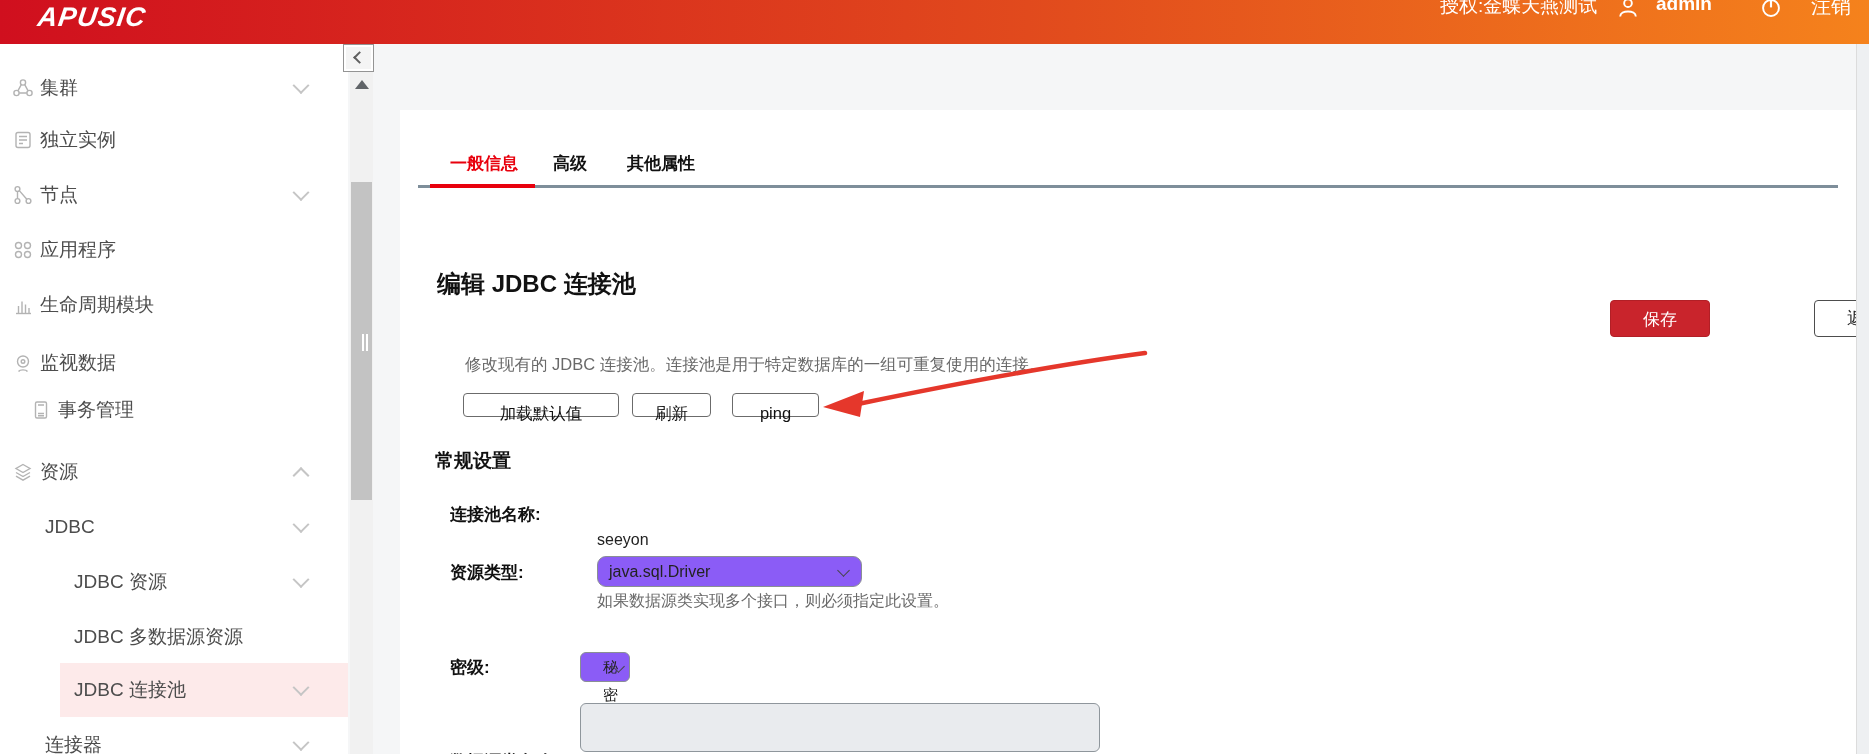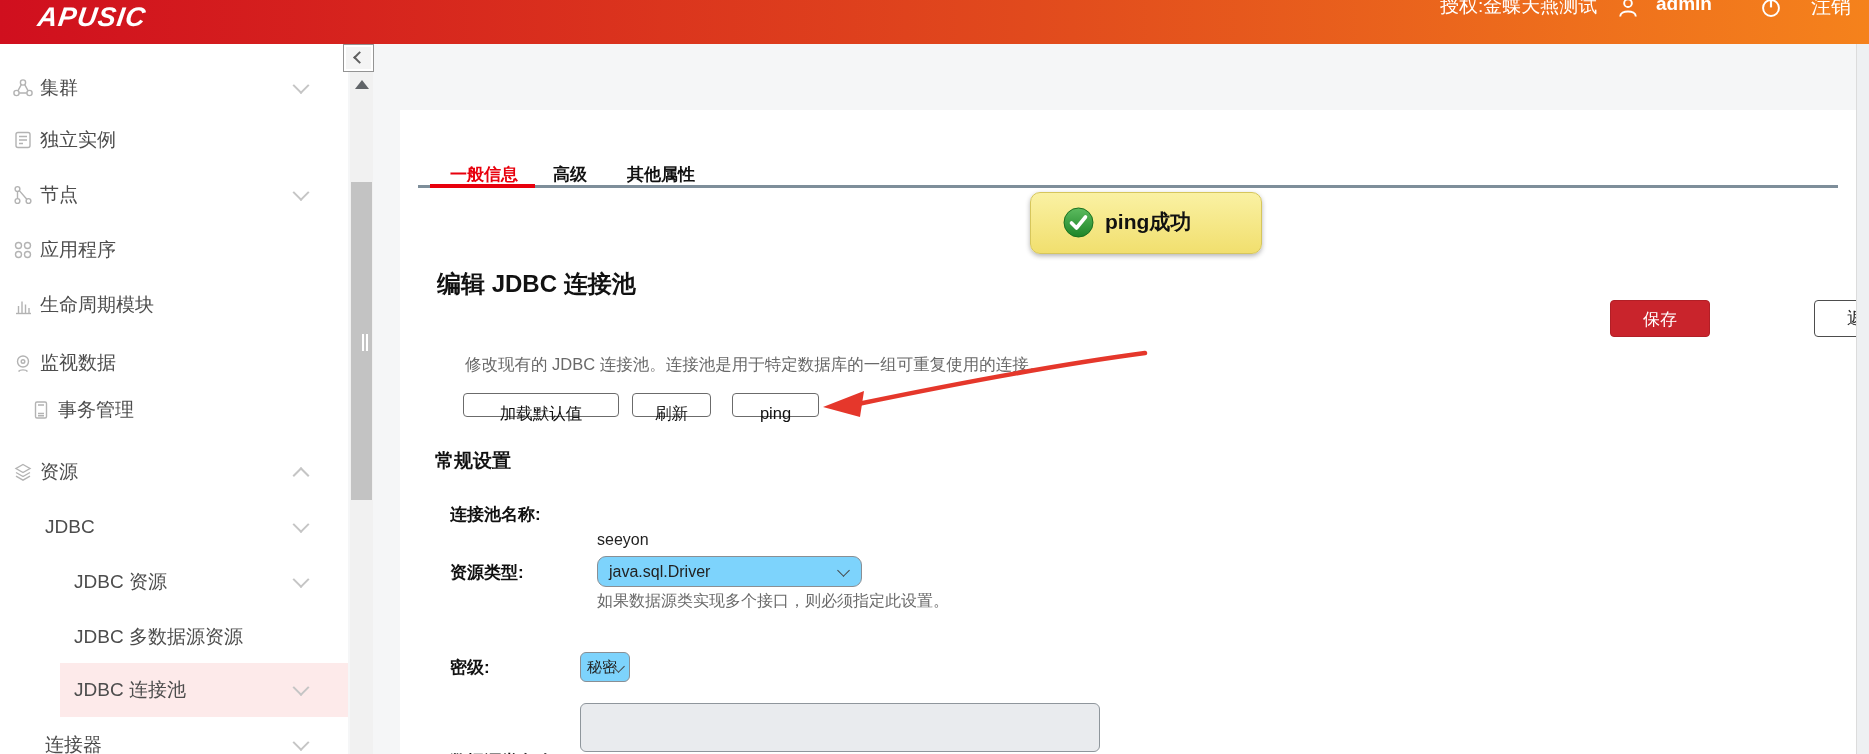--- a/index.html
+++ b/index.html
@@ -41,21 +41,21 @@
   .sb-grip{position:absolute;left:11px;top:152px;width:2px;height:17px;background:#fff;}
   .sb-grip.g2{left:15px;}
 
   
   .right-strip{position:absolute;left:1856px;top:44px;width:13px;height:710px;
     background:#eef0f2;border-left:1px solid #dcdcdc;z-index:5;}
 
   
   .card{position:absolute;left:400px;top:110px;width:1456px;height:644px;background:#fff;}
 
-  .tab{position:absolute;top:152px;font-size:17px;font-weight:bold;color:#111;cursor:pointer;z-index:3;margin-top:11px;}
+  .tab{position:absolute;top:152px;font-size:17px;font-weight:bold;color:#111;cursor:pointer;z-index:3;}
   .tab.active{color:#e8000d;}
   .tab-line{position:absolute;left:418px;top:185px;width:1420px;height:3px;background:#7e8e9a;z-index:2;}
   .tab-line-active{position:absolute;left:430px;top:184px;width:105px;height:4px;background:#e8000d;z-index:3;}
 
   
   .toast{position:absolute;left:1030px;top:192px;width:230px;height:60px;border-radius:10px;
     background:linear-gradient(#faf1a3,#f1df6e);border:1px solid #d6c65c;
     box-shadow:0 2px 5px rgba(0,0,0,0.3);z-index:30;}
   .toast-ic{position:absolute;left:32px;top:14px;width:31px;height:31px;}
   .toast-msg{position:absolute;left:74px;top:15px;font-size:21px;font-weight:bold;color:#111;}
@@ -75,28 +75,28 @@
   .btn-load{left:463px;width:156px;}
   .btn-refresh{left:632px;width:79px;}
   .btn-ping{left:732px;width:87px;}
 
   .arrow-annot{position:absolute;left:810px;top:345px;width:345px;height:75px;z-index:25;pointer-events:none;}
 
   .section-title{position:absolute;left:435px;top:448px;font-size:19px;font-weight:bold;color:#111;}
 
   .f-label{position:absolute;left:450px;font-size:17px;font-weight:bold;color:#111;}
   .f-value{position:absolute;font-size:16px;color:#222;}
-  .fake-select{position:absolute;box-sizing:border-box;background:#7dd3fc;border:1px solid #8a8f94;
+  .fake-select{position:absolute;box-sizing:border-box;background:#8b5cf6;border:1px solid #8a8f94;
     color:#222;cursor:pointer;}
   .sel-chev{position:absolute;width:8px;height:8px;border-right:1.8px solid #444;
     border-bottom:1.8px solid #444;transform:rotate(45deg);}
   .sel1{left:597px;top:556px;width:265px;height:31px;border-radius:9px;font-size:16px;line-height:29px;padding-left:11px;}
   .sel1 .sel-chev{right:13px;top:9px;}
   .help{position:absolute;left:597px;top:591px;font-size:16px;color:#6a6a6a;}
-  .sel2{left:580px;top:652px;width:50px;height:30px;border-radius:6px;font-size:15px;line-height:28px;padding-left:6px;}
+  .sel2{left:580px;top:652px;width:50px;height:30px;border-radius:6px;font-size:15px;line-height:28px;padding-left:22px;}
   .sel2 .sel-chev{right:6px;top:9px;}
   .ds-input{position:absolute;left:580px;top:703px;width:520px;height:49px;box-sizing:border-box;
     background:#e9ebee;border:1px solid #8f969c;border-radius:6px;font-size:16px;padding:0 10px;color:#222;}
 </style>
 </head>
 <body>
 
 <div id="page">
 
   <div class="header">
@@ -221,35 +221,20 @@
   <div class="right-strip"></div>
 
   <div class="card"></div>
 
   <div class="tab active" style="left:450px;">一般信息</div>
   <div class="tab" style="left:553px;">高级</div>
   <div class="tab" style="left:627px;">其他属性</div>
   <div class="tab-line"></div>
   <div class="tab-line-active"></div>
 
-  <div class="toast">
-    <span class="toast-ic">
-      <svg width="31" height="31" viewBox="0 0 31 31">
-        <defs>
-            <linearGradient id="gg" x1="0" y1="0" x2="0" y2="1">
-          <stop offset="0" stop-color="#5cbb5f"></stop>
-              <stop offset="1" stop-color="#1e8528"></stop>
-        </linearGradient>
-          </defs>
-        <circle cx="15.5" cy="15.5" r="14.5" fill="url(#gg)" stroke="#19701f" stroke-width="1"></circle>
-        <path d="M8.5 16 L13.5 21 L22.5 10" fill="none" stroke="#fff" stroke-width="3.6" stroke-linecap="round" stroke-linejoin="round"></path>
-      </svg>
-    </span>
-    <span class="toast-msg">ping成功</span>
-  </div>
 
   <div class="page-title">编辑 JDBC 连接池</div>
 
   <div class="btn btn-save">保存</div>
   <div class="btn btn-back">返回</div>
 
   <div class="desc">修改现有的 JDBC 连接池。连接池是用于特定数据库的一组可重复使用的连接。</div>
 
   <div class="btn btn-act btn-load">加载默认值</div>
   <div class="btn btn-act btn-refresh">刷新</div>

